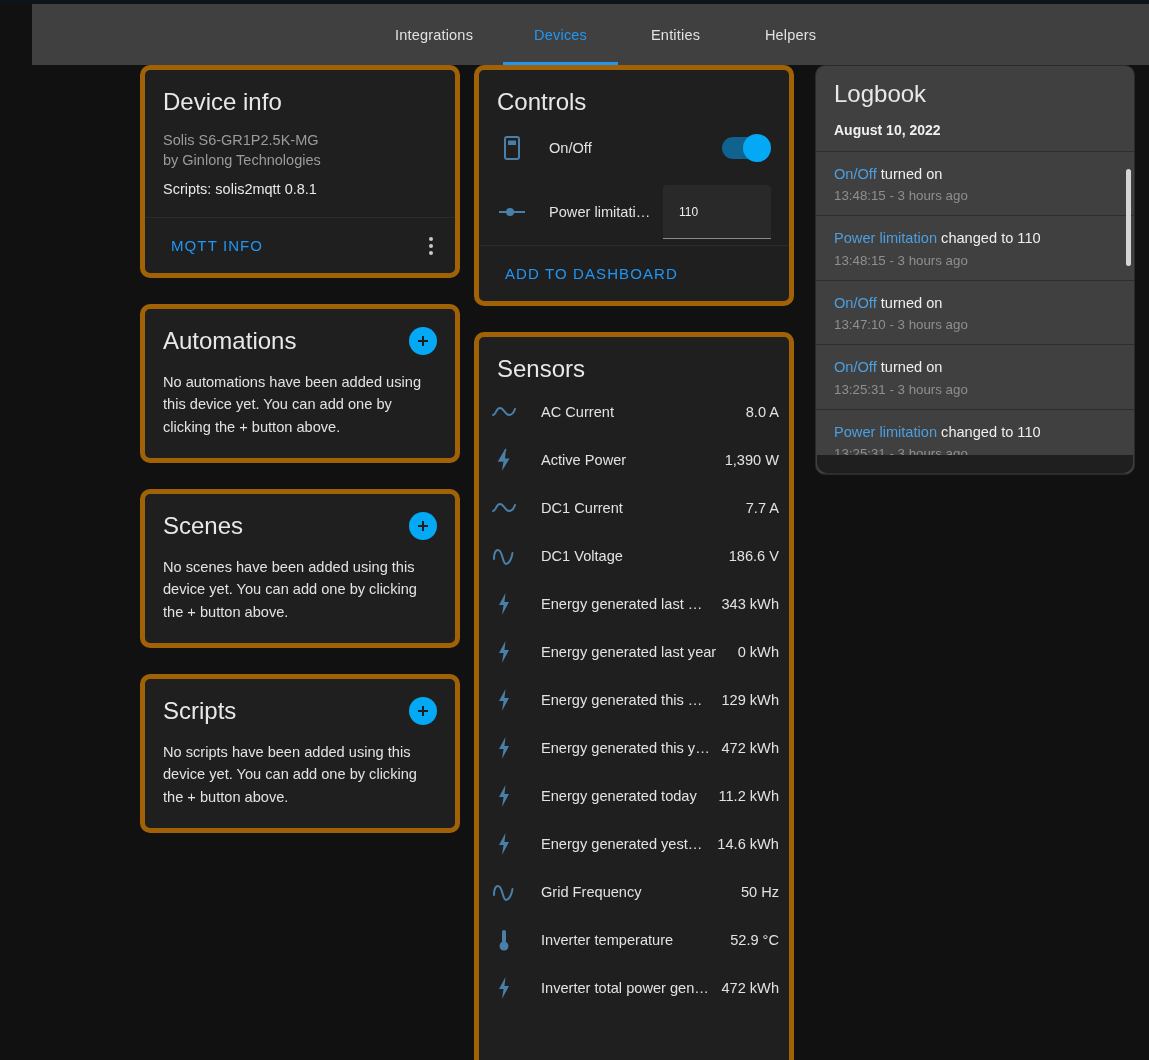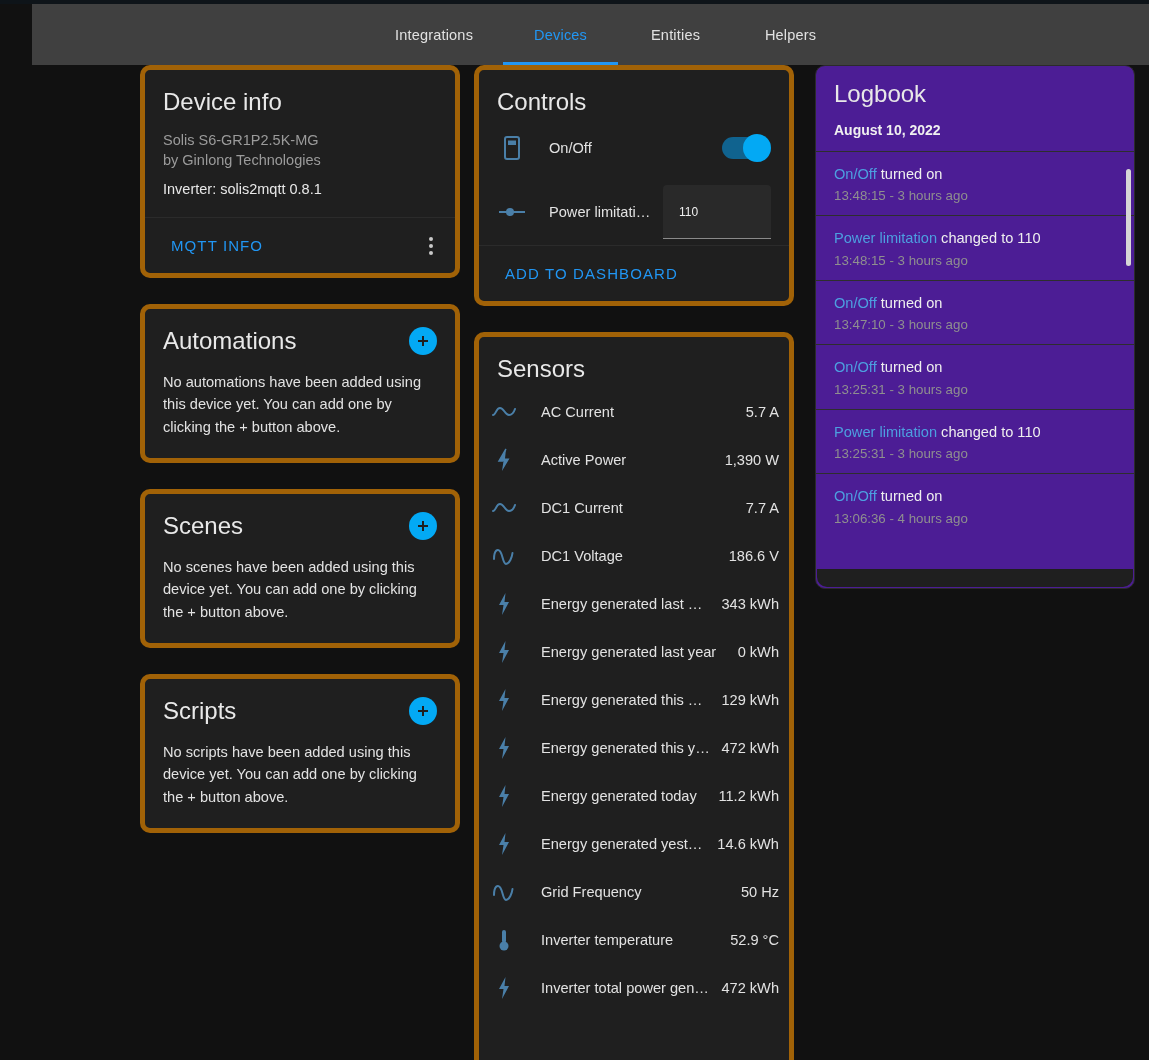--- a/index.html
+++ b/index.html
@@ -117,22 +117,22 @@
   .sensor-name {
     font-size: 14.6px; color: #e2e2e2; flex: 1;
     white-space: nowrap; overflow: hidden; text-overflow: ellipsis;
     padding-right: 10px;
   }
   .sensor-val { font-size: 14.6px; color: #e2e2e2; white-space: nowrap; }
   .sensors-body { padding-bottom: 10px; }
 
   
   .logbook-card {
-    background: #4c1d95; border: 1px solid #2b2b2b; border-radius: 10px;
-    height: 524px; overflow: hidden; position: relative;
+    background: #404040; border: 1px solid #2b2b2b; border-radius: 10px;
+    height: 410px; overflow: hidden; position: relative;
   }
   .logbook-title {
     font-size: 24px; color: #e8e8e8; padding: 14px 18px 10px 18px;
   }
   .log-scroll {
     height: 390px; overflow-y: auto; position: relative;
     scrollbar-width: thin;
   }
   .log-scroll::-webkit-scrollbar { width: 6px; }
   .log-scroll::-webkit-scrollbar-thumb { background: #d6d6d6; border-radius: 3px; }
@@ -181,21 +181,21 @@
 
 <div class="page">
 
   <div class="col col-left">
 
     <div class="card">
       <div class="card-title">Device info</div>
       <div class="devinfo-body">
         <div class="dev-model">Solis S6-GR1P2.5K-MG</div>
         <div class="dev-by">by Ginlong Technologies</div>
-        <div class="dev-fw">Inverter: solis2mqtt 0.8.1</div>
+        <div class="dev-fw">Scripts: solis2mqtt 0.8.1</div>
       </div>
       <div class="card-actions">
         <button class="text-btn">MQTT INFO</button>
         <div class="kebab">
             <i></i>
             <i></i>
             <i></i>
           </div>
       </div>
     </div>
@@ -276,21 +276,21 @@
       <div class="card-title">Sensors</div>
       <div class="sensors-body" id="sensors-body">
           <div class="sensor-row">
             <div class="sensor-icon">
               <svg width="26" height="16" viewBox="0 0 26 16">
                 <path d="M2 11 C5 11, 5 4, 9 4 S14 11, 18 11 S24 5, 24 5" fill="none" stroke="#4a7fa8" stroke-width="2" stroke-linecap="round"></path>
                 <path d="M2 11 L24 11" fill="none" stroke="#4a7fa8" stroke-width="0"></path>
               </svg>
             </div>
             <div class="sensor-name">AC Current</div>
-            <div class="sensor-val">5.7 A</div>
+            <div class="sensor-val">8.0 A</div>
           </div>
           <div class="sensor-row">
             <div class="sensor-icon">
               <svg width="16" height="24" viewBox="0 0 16 24">
                 <path d="M10 1 L3 13 L7.5 13 L6 23 L13.5 10.5 L9 10.5 Z" fill="#4a7fa8"></path>
                 <path d="M10 1 L3 13 L7.5 13" fill="none" stroke="#4a7fa8" stroke-width="1.5"></path>
               </svg>
             </div>
             <div class="sensor-name">Active Power</div>
             <div class="sensor-val">1,390 W</div>

